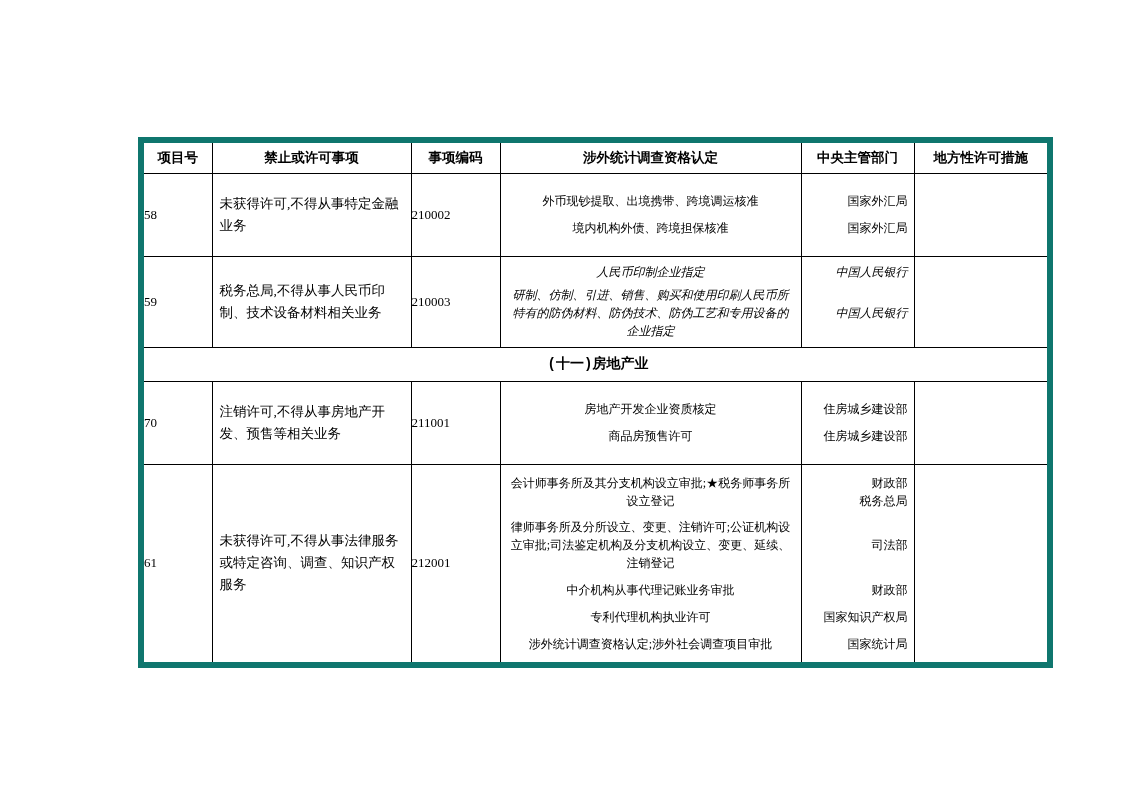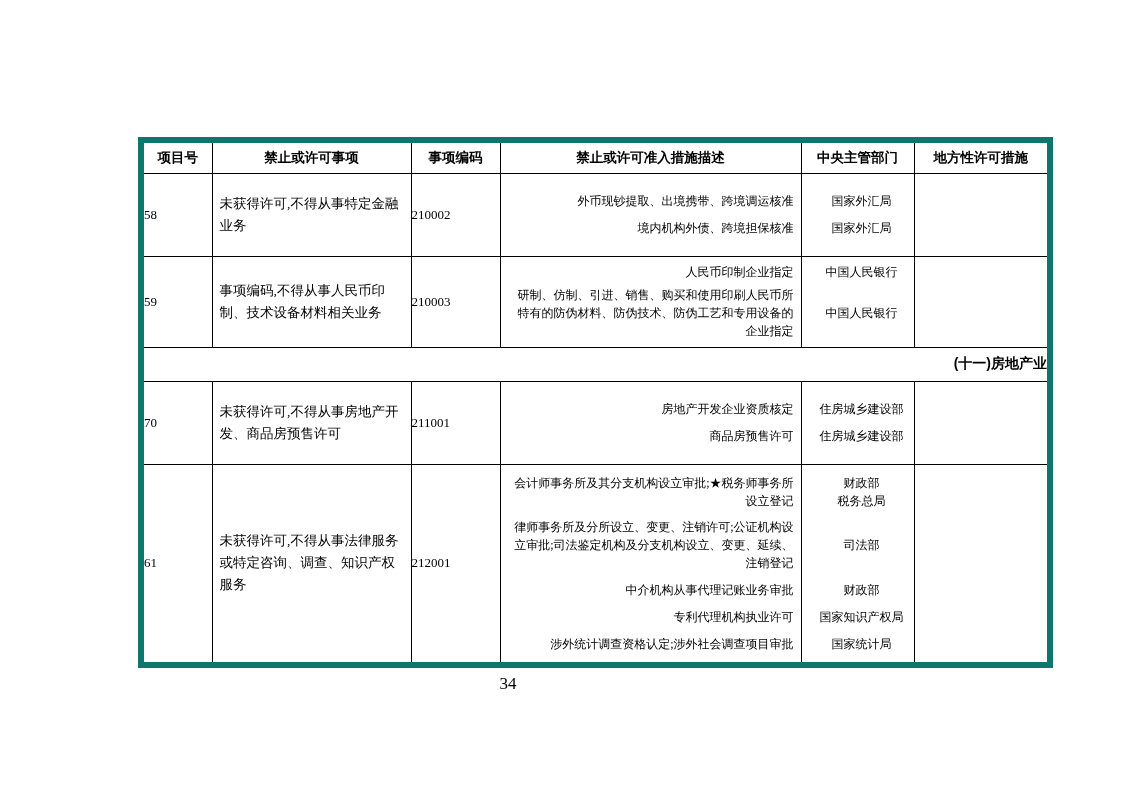--- a/index.html
+++ b/index.html
@@ -34,24 +34,24 @@
     font-size: 13.5px;
     text-align: center;
     border-bottom: 2px solid #000000;
   }
   tr.entry-58 { height: 69px; }
   tr.entry-59 { height: 91px; }
   tr.entry-60 { height: 68px; }
   tr.entry-61 { height: 201px; }
   tr.section-row { height: 34px; }
   td.c-section {
-    font-family: Liberation Sans, sans-serif;
+    font-family: Liberation Mono, monospace;
     font-weight: bold;
     font-size: 14px;
-    text-align: right;
+    text-align: center;
     padding-left: 5px;
   }
   td.c-num, td.c-code {
     font-size: 13px;
     font-family: "Liberation Serif", "DejaVu Serif", serif;
   }
   td.c-item {
     font-size: 13.5px;
     line-height: 22px;
     padding: 19px 7px;
@@ -72,25 +72,25 @@
   }
   .mg {
     display: grid;
     grid-template-columns: 300px 1fr;
     align-content: space-evenly;
     align-items: center;
     font-size: 12px;
     line-height: 18px;
   }
   .mg-58 { height: 65px; }
-  .mg-59 { height: 87px; }
+  .mg-59 { height: 87px; font-style: italic; }
   .mg-60 { height: 64px; }
   .mg-61 { height: 197px; }
-  .m-desc { padding: 0 7px 0 7px; text-align: right; }
-  .m-dept { padding: 0 6px 0 15px; text-align: center; white-space: pre-line; }
+  .m-desc { padding: 0 7px 0 7px; text-align: center; }
+  .m-dept { padding: 0 6px 0 15px; text-align: right; white-space: pre-line; }
   td.c-local { font-size: 12px; }
   .page-number {
     position: absolute;
     top: 674px;
     left: 0;
     width: 1016px;
     text-align: center;
     font-size: 17px;
     font-family: "Liberation Serif", "DejaVu Serif", serif;
   }
@@ -107,21 +107,21 @@
       <col style="width:89px">
       <col style="width:301px">
       <col style="width:113px">
       <col style="width:136px">
     </colgroup>
     <thead>
       <tr>
         <th>项目号</th>
         <th>禁止或许可事项</th>
         <th>事项编码</th>
-        <th>禁止或许可准入措施描述</th>
+        <th>涉外统计调查资格认定</th>
         <th>中央主管部门</th>
         <th>地方性许可措施</th>
       </tr>
     </thead>
     <tbody>
 
       <tr class="entry-58">
         <td class="c-num">58</td>
         <td class="c-item">未获得许可,不得从事特定金融业务</td>
         <td class="c-code">210002</td>
@@ -131,40 +131,40 @@
             <div class="m-dept">国家外汇局</div>
             <div class="m-desc">境内机构外债、跨境担保核准</div>
             <div class="m-dept">国家外汇局</div>
           </div>
         </td>
         <td class="c-local"></td>
       </tr>
 
       <tr class="entry-59">
         <td class="c-num">59</td>
-        <td class="c-item">事项编码,不得从事人民币印制、技术设备材料相关业务</td>
+        <td class="c-item">税务总局,不得从事人民币印制、技术设备材料相关业务</td>
         <td class="c-code">210003</td>
         <td class="c-md" colspan="2">
           <div class="mg mg-59">
             <div class="m-desc">人民币印制企业指定</div>
             <div class="m-dept">中国人民银行</div>
             <div class="m-desc">研制、仿制、引进、销售、购买和使用印刷人民币所特有的防伪材料、防伪技术、防伪工艺和专用设备的企业指定</div>
             <div class="m-dept">中国人民银行</div>
           </div>
         </td>
         <td class="c-local"></td>
       </tr>
 
       <tr class="section-row">
         <td class="c-section" colspan="6">(十一)房地产业</td>
       </tr>
 
       <tr class="entry-60">
         <td class="c-num">70</td>
-        <td class="c-item">未获得许可,不得从事房地产开发、商品房预售许可</td>
+        <td class="c-item">注销许可,不得从事房地产开发、预售等相关业务</td>
         <td class="c-code">211001</td>
         <td class="c-md" colspan="2">
           <div class="mg mg-60">
             <div class="m-desc">房地产开发企业资质核定</div>
             <div class="m-dept">住房城乡建设部</div>
             <div class="m-desc">商品房预售许可</div>
             <div class="m-dept">住房城乡建设部</div>
           </div>
         </td>
         <td class="c-local"></td>
@@ -189,15 +189,14 @@
             <div class="m-desc">涉外统计调查资格认定;涉外社会调查项目审批</div>
             <div class="m-dept">国家统计局</div>
           </div>
         </td>
         <td class="c-local"></td>
       </tr>
 
     </tbody>
   </table>
 
-  <div class="page-number">34</div>
 
 </div>
 
 </body></html>

